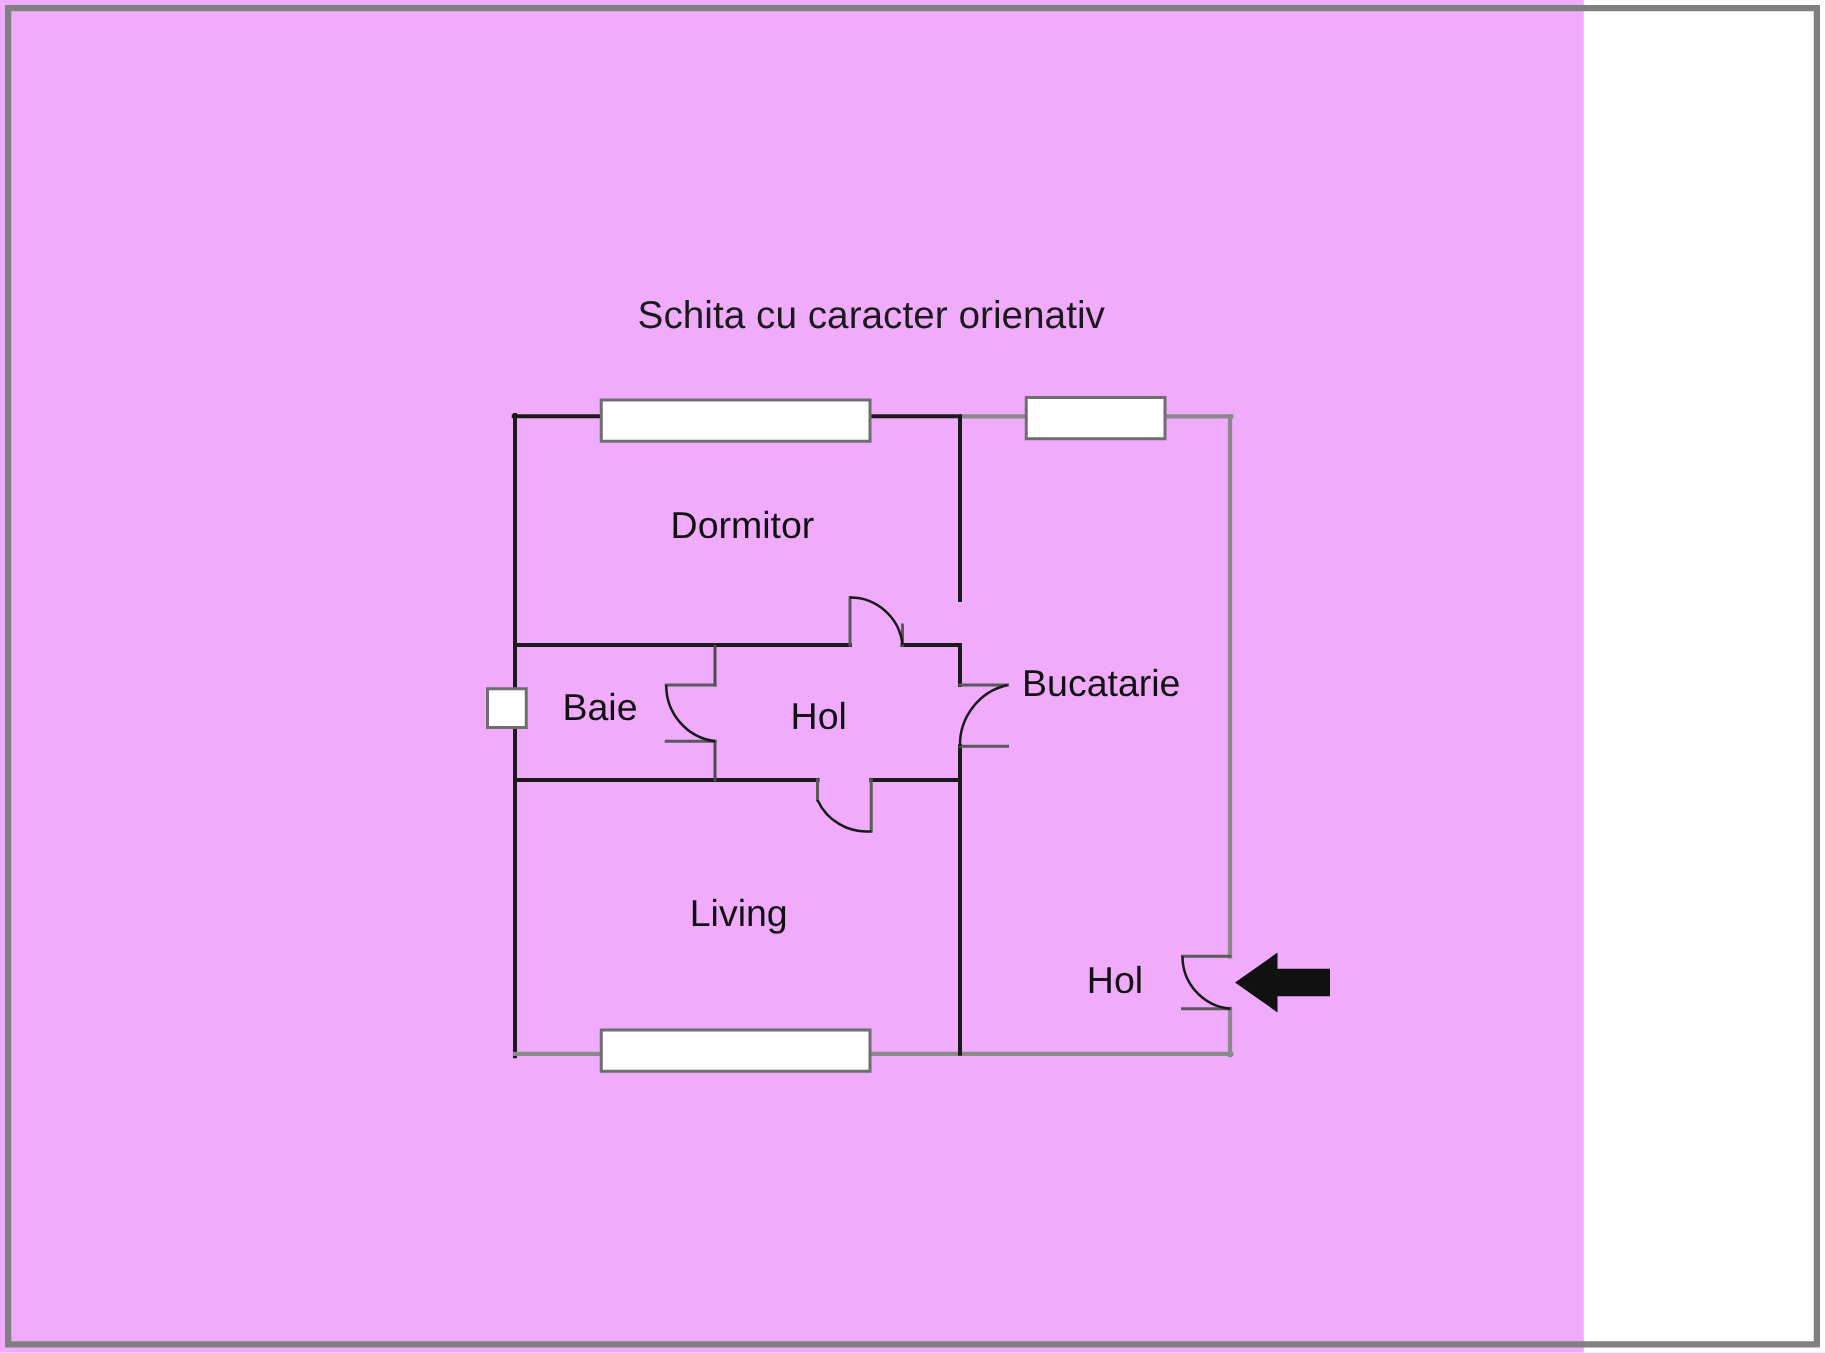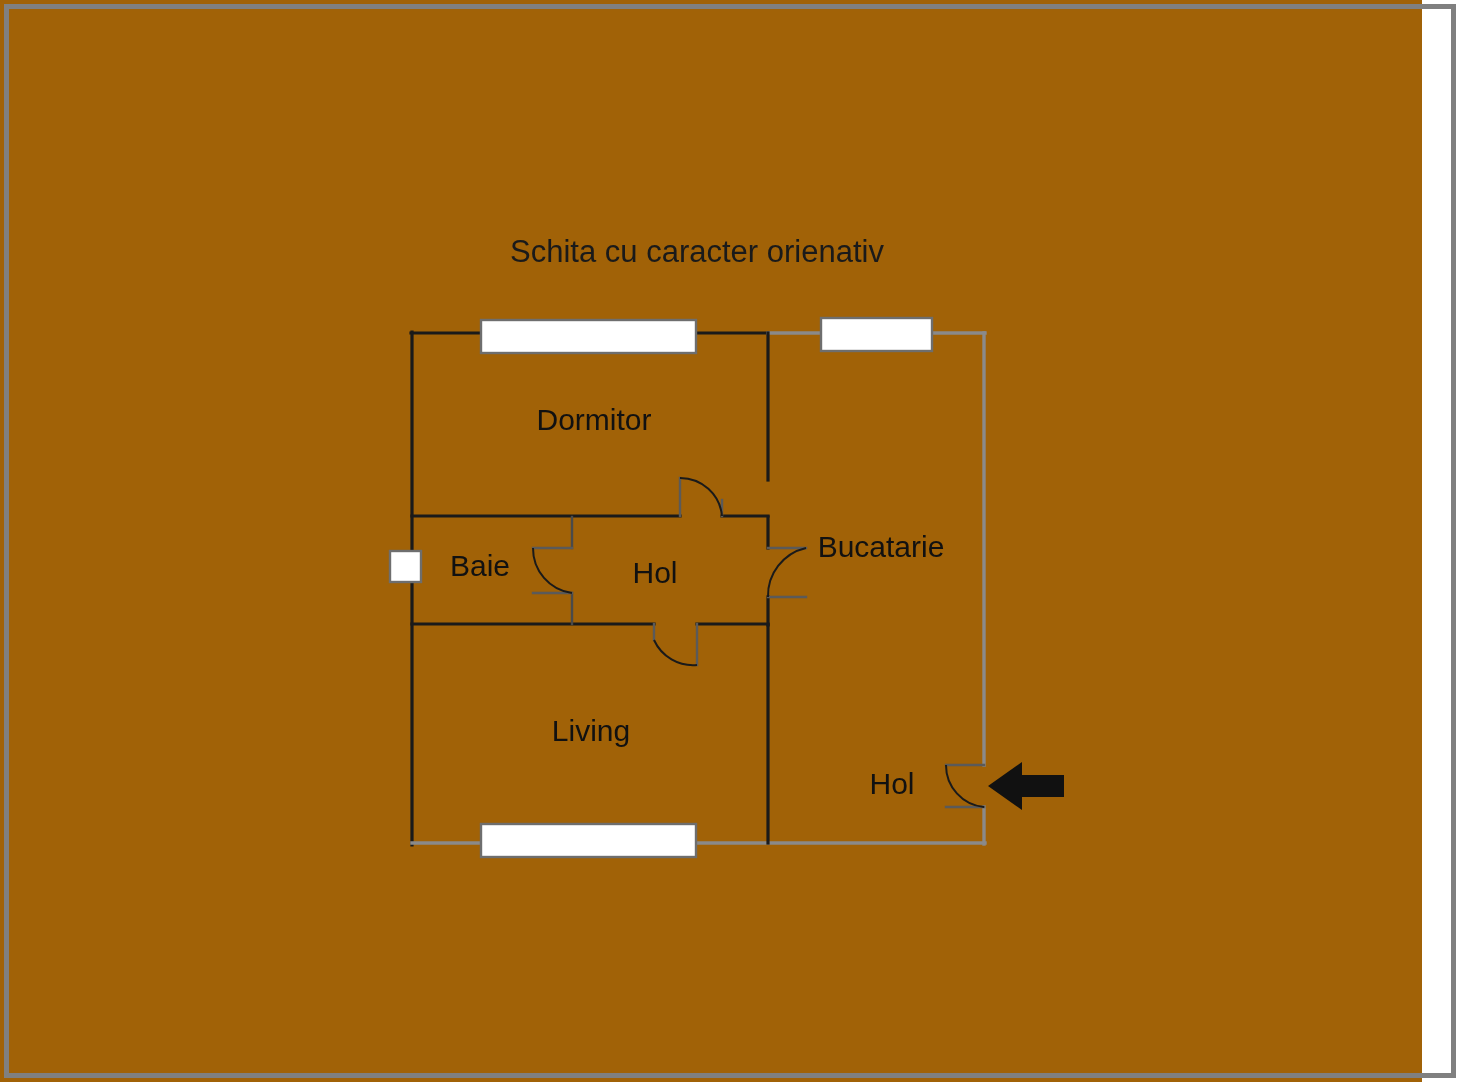--- a/index.html
+++ b/index.html
@@ -8,23 +8,23 @@
     background: #ffffff;
   }
   body {
     width: 1460px;
     height: 1082px;
     font-family: "Liberation Sans", sans-serif;
     overflow: hidden;
   }
   #page {
     position: relative;
-    width: 1422px;
+    width: 1267px;
     height: 1082px;
-    background: #a16207;
+    background: #f0abfc;
     box-sizing: border-box;
   }
   
   #page-frame {
     position: absolute;
     left: 4px;
     top: 4px;
     width: 1452px;
     height: 1074px;
     border: 5px solid #808080;

